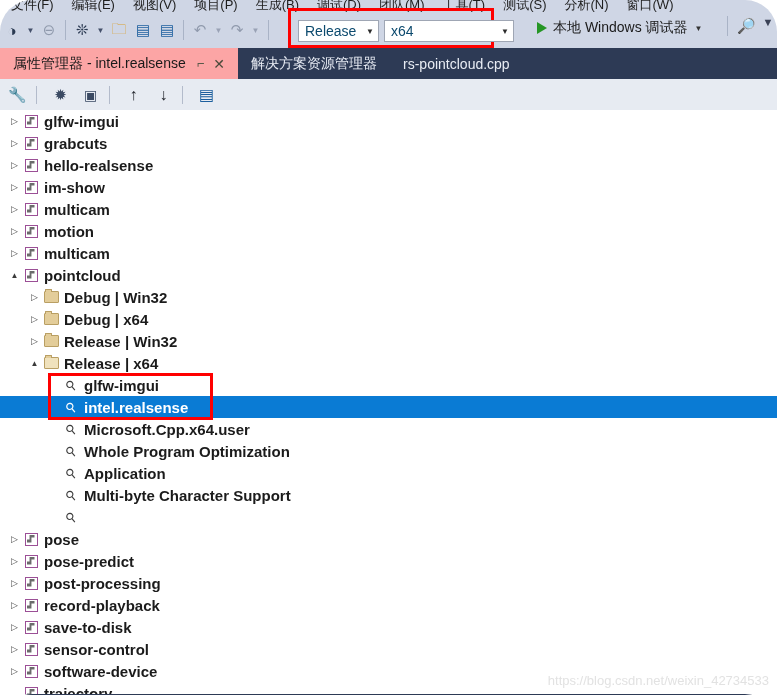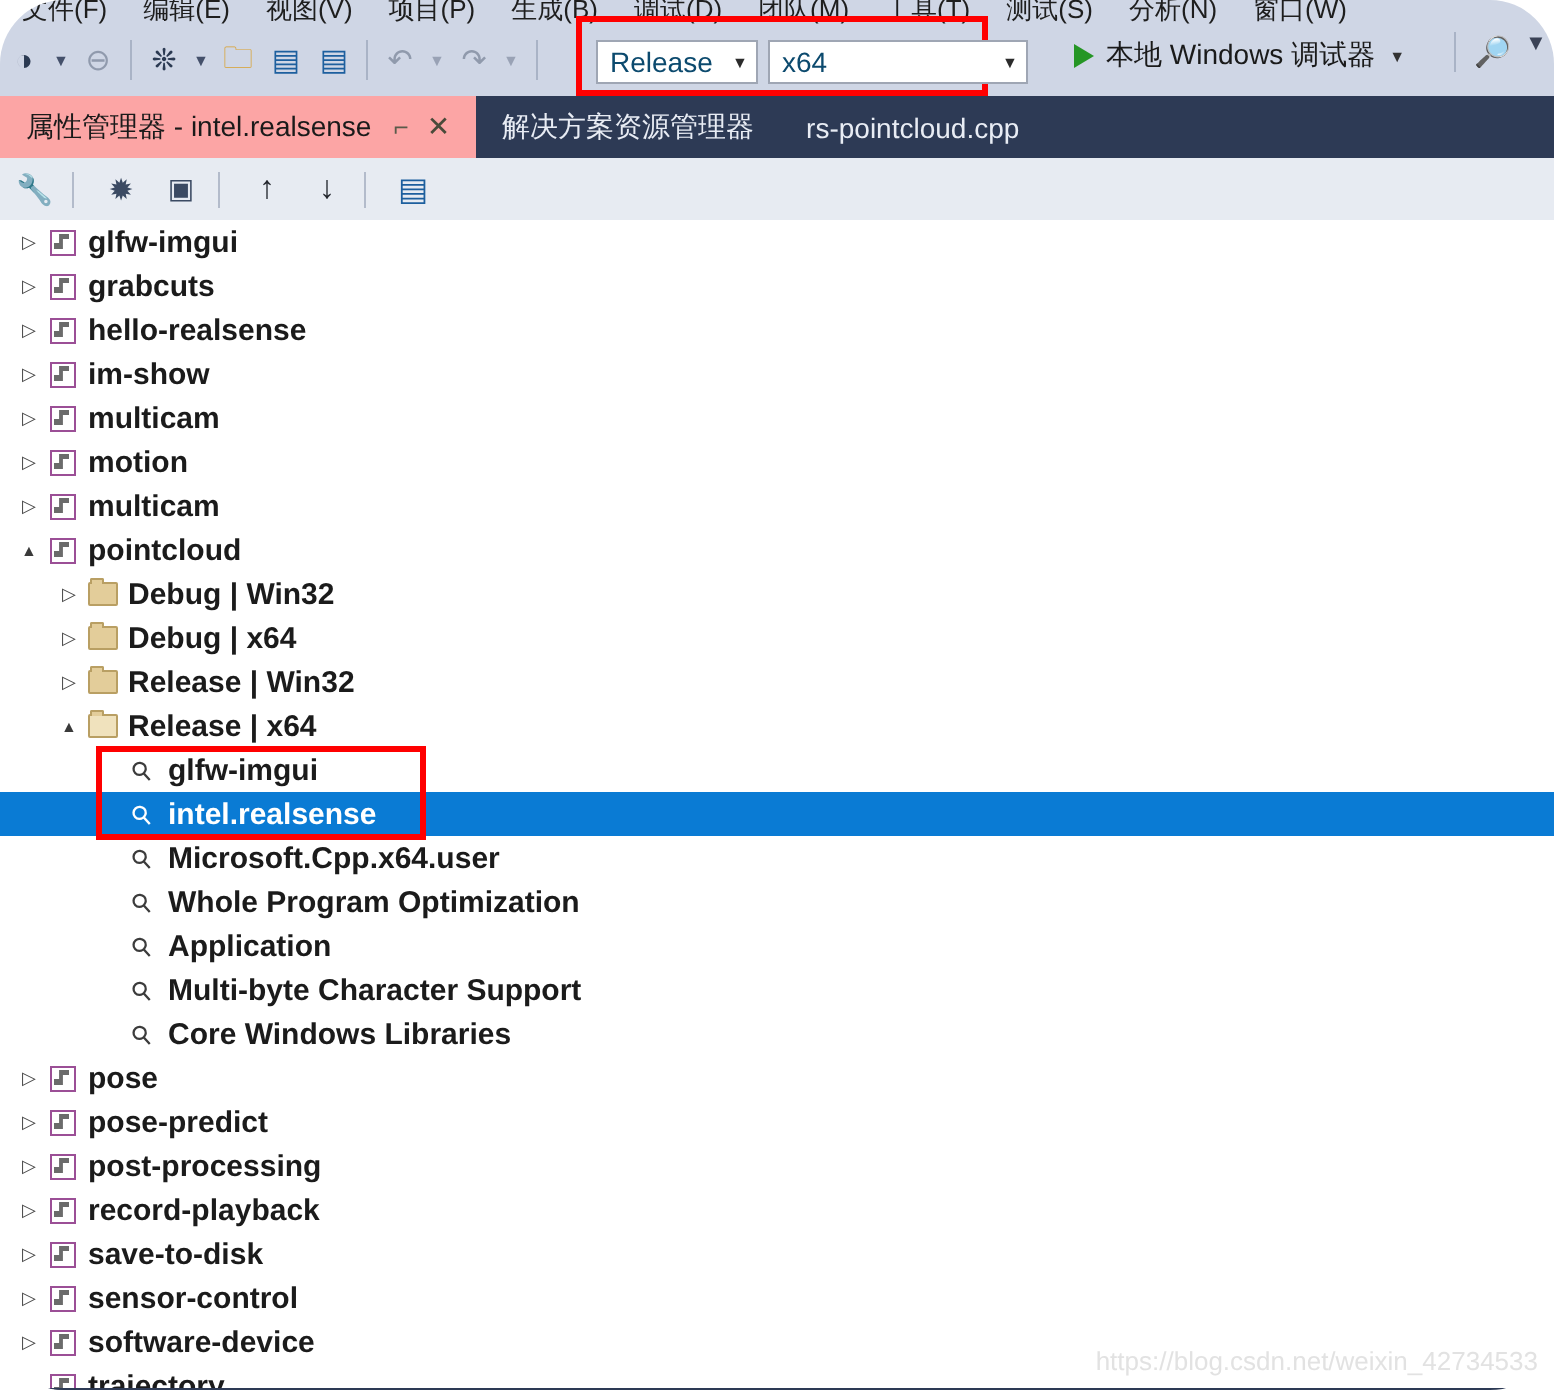--- a/index.html
+++ b/index.html
@@ -384,21 +384,20 @@
         <div class="ico">
           <span class="ico-wrench">⚲</span>
         </div>
         <div class="lbl">Multi-byte Character Support</div>
       </div>
       <div class="row" style="padding-left: 48px;">
         <div class="twisty blank"></div>
         <div class="ico">
           <span class="ico-wrench">⚲</span>
         </div>
-        <div class="lbl">Core Windows Libraries</div>
       </div>
       <div class="row" style="padding-left: 8px;">
         <div class="twisty">▷</div>
         <div class="ico">
           <div class="ico-project"></div>
         </div>
         <div class="lbl">pose</div>
       </div>
       <div class="row" style="padding-left: 8px;">
         <div class="twisty">▷</div>

